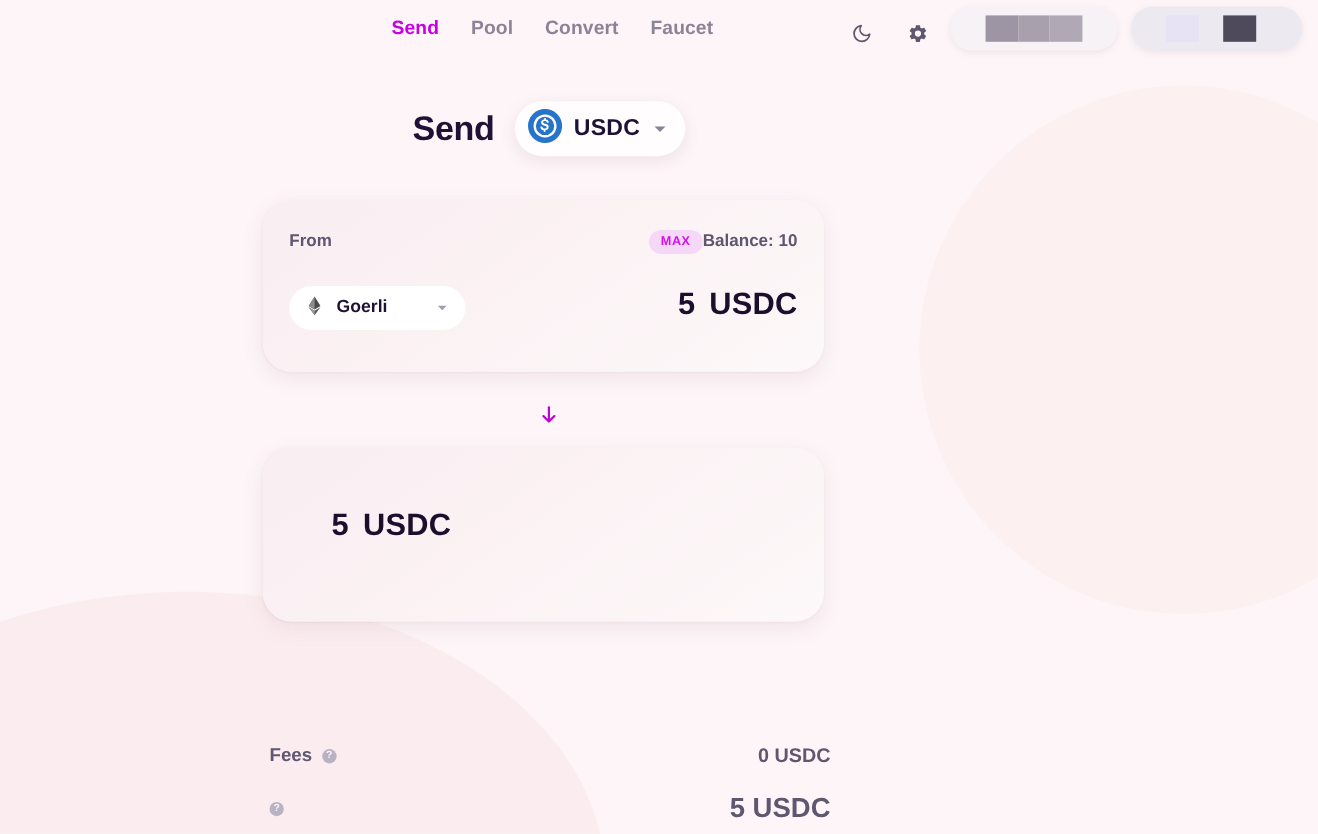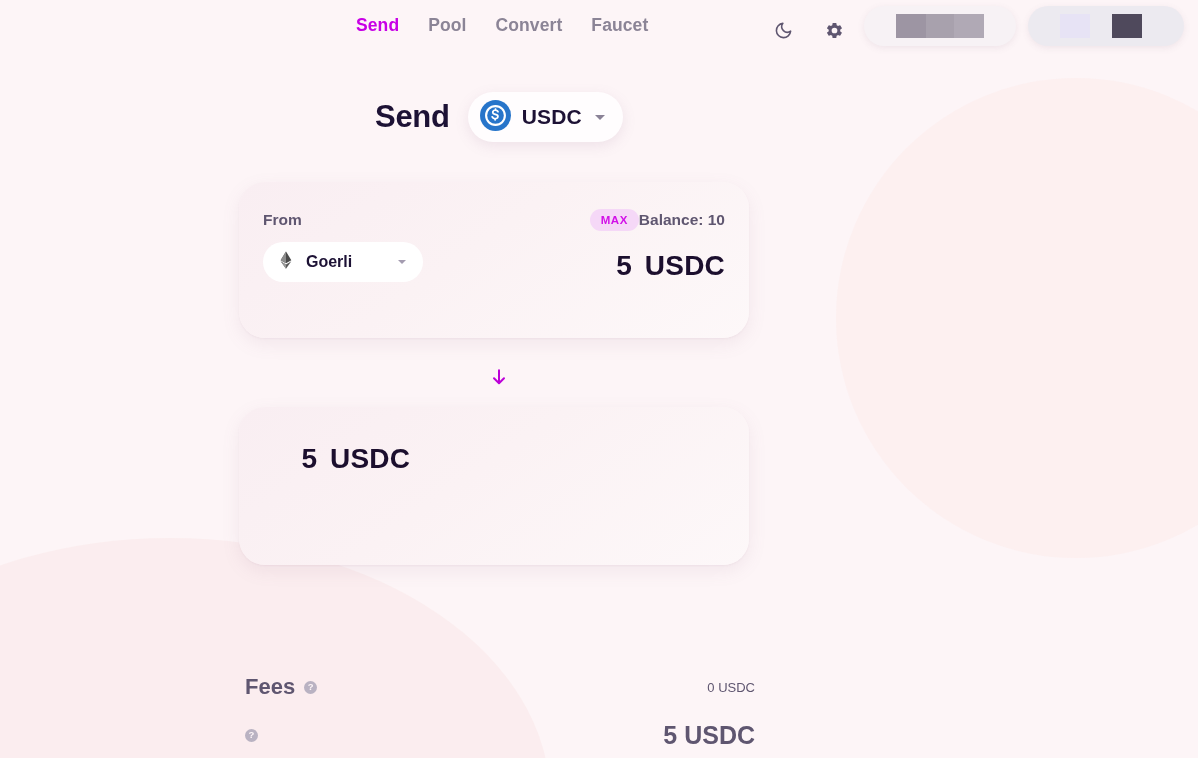--- a/index.html
+++ b/index.html
@@ -188,23 +188,23 @@
     border-radius: 11px;
     cursor: pointer;
   }
   .balance {
     font-size: 15.5px;
     font-weight: 600;
     color: #5f5670;
   }
 
   .card-body {
-    margin-top: 10px;
-    display: flex;
-    align-items: flex-end;
+    margin-top: 28px;
+    display: flex;
+    align-items: flex-start;
     justify-content: space-between;
   }
 
   .chain-select {
     display: flex;
     align-items: center;
     gap: 10px;
     height: 40px;
     background: #ffffff;
     border-radius: 20px;
@@ -293,23 +293,23 @@
     width: 510px;
   }
   .sum-row {
     display: flex;
     align-items: center;
     justify-content: space-between;
     height: 34px;
     margin-bottom: 14px;
   }
   .sum-left { display: flex; align-items: center; gap: 9px; }
-  .sum-label { font-size: 22px; font-weight: 700; color: #5f5670; }
+  .sum-label { font-size: 17px; font-weight: 700; color: #5f5670; }
   .sum-label.big { font-size: 19px; }
-  .sum-value { font-size: 13px; font-weight: 400; color: #5f5670; }
+  .sum-value { font-size: 18px; font-weight: 700; color: #5f5670; }
   .sum-value.big { font-size: 25px; font-weight: 700; }
 
   .help {
     width: 13px; height: 13px;
     border-radius: 50%;
     background: #b9b2c2;
     color: #fdf5f7;
     font-size: 9.5px;
     font-weight: 700;
     display: flex;

